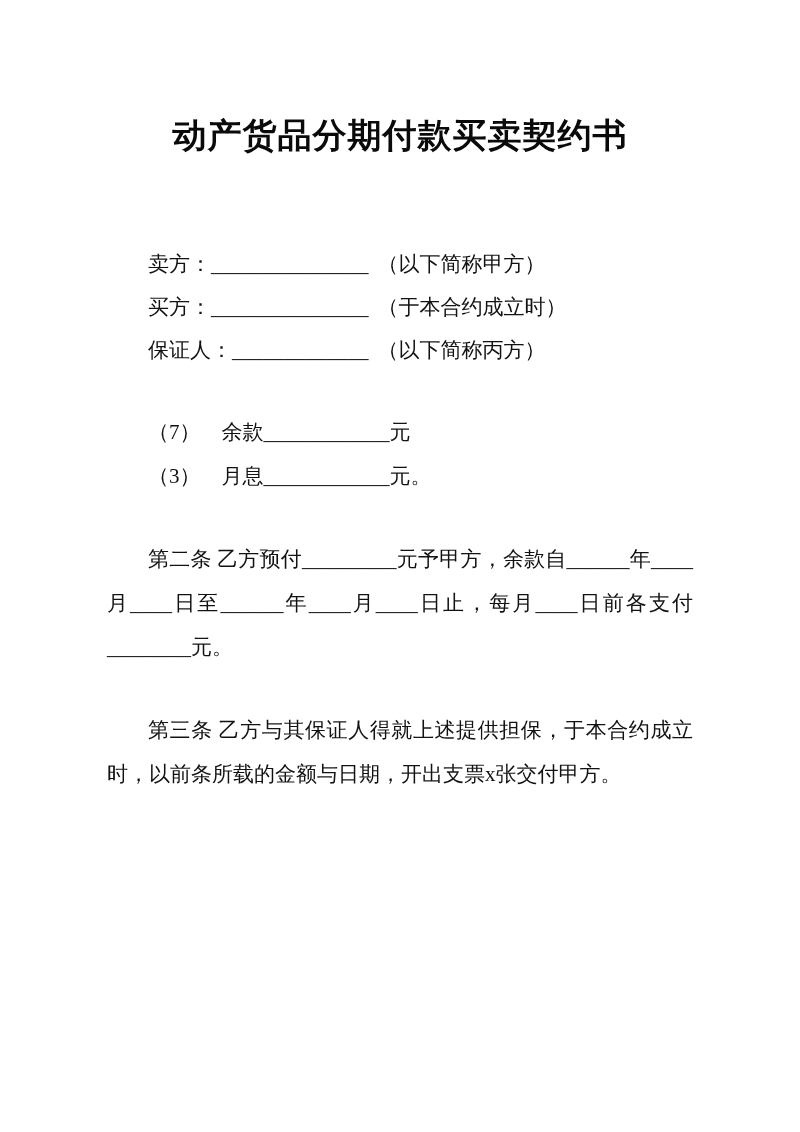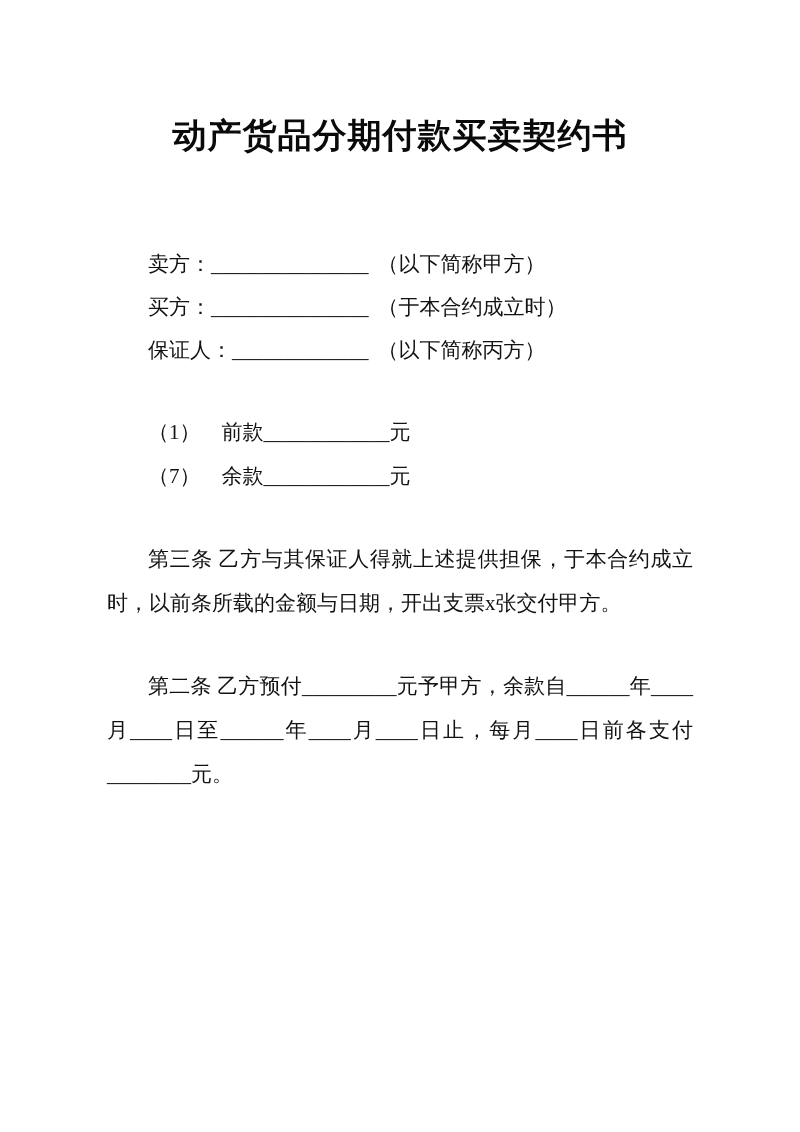--- a/index.html
+++ b/index.html
@@ -70,21 +70,21 @@
 
   <div class="parties">
     <p class="party-line"><span>卖方：</span><span class="blank">_______________</span><span class="party-note">（以下简称甲方）</span></p>
     <p class="party-line"><span>买方：</span><span class="blank">_______________</span><span class="party-note">（于本合约成立时）</span></p>
     <p class="party-line"><span>保证人：</span><span class="blank">_____________</span><span class="party-note">（以下简称丙方）</span></p>
   </div>
 
 
 
   <div class="items">
-    <p class="item-line">（1）　前款____________元</p>
     <p class="item-line">（7）　余款____________元</p>
+    <p class="item-line">（3）　月息____________元。</p>
   </div>
 
+  <p class="para">第二条  乙方预付_________元予甲方，余款自______年____月____日至______年____月____日止，每月____日前各支付________元。</p>
+
   <p class="para">第三条  乙方与其保证人得就上述提供担保，于本合约成立时，以前条所载的金额与日期，开出支票x张交付甲方。</p>
-
-  <p class="para">第二条  乙方预付_________元予甲方，余款自______年____月____日至______年____月____日止，每月____日前各支付________元。</p>
 
 </div>
 
 </body></html>

